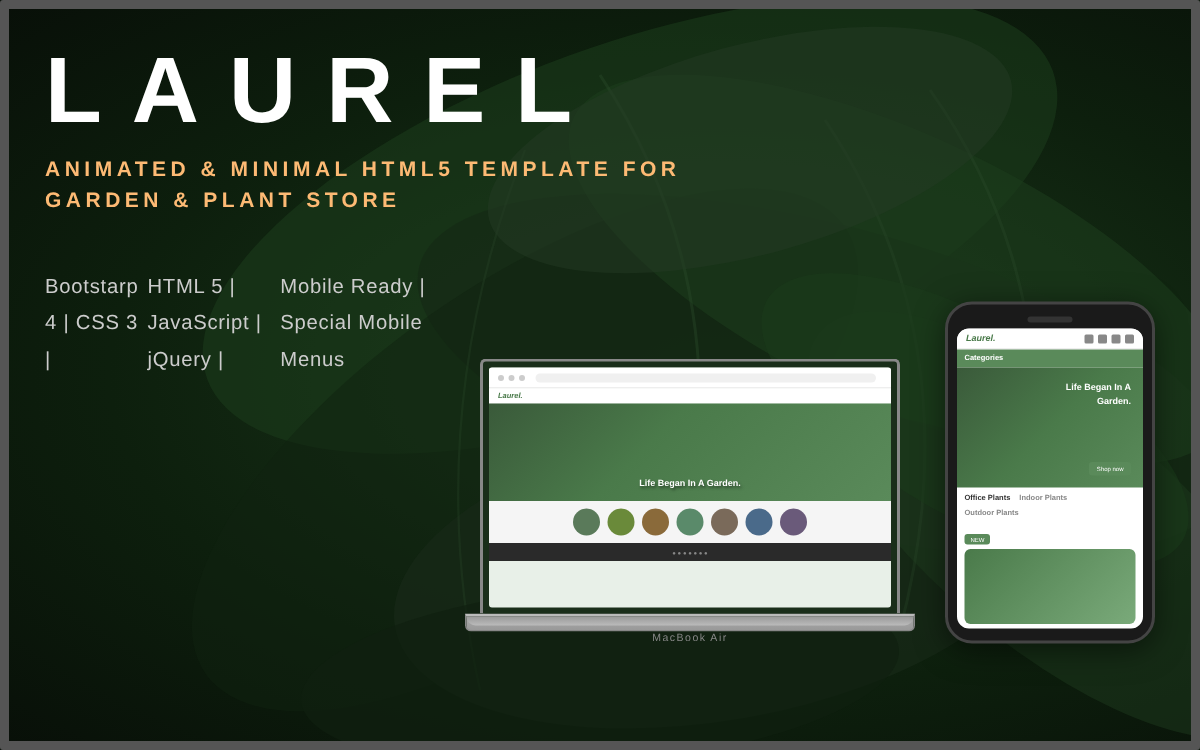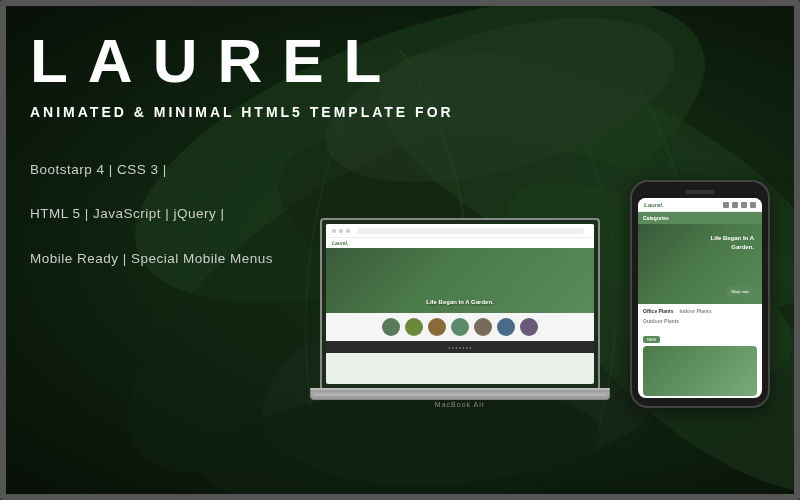--- a/index.html
+++ b/index.html
@@ -54,41 +54,41 @@
       line-height: 1;
       margin-bottom: 10px;
       font-family: 'Arial Black', Arial, sans-serif;
     }
 
     
     .subtitle {
       font-size: 14px;
       font-weight: 700;
       letter-spacing: 3px;
-      color: #ffffff;
+      color: #fdba74;
       text-transform: uppercase;
       line-height: 1.5;
       margin-bottom: 20px;
     }
 
     
     .main-area {
       display: flex;
       flex: 1;
       gap: 20px;
       align-items: flex-start;
       margin-top: 5px;
     }
 
     
     .features-list {
       flex: 0 0 260px;
       display: flex;
-      flex-direction: column;
-      gap: 20px;
+      flex-direction: row;
+      gap: 6px;
       padding-top: 10px;
     }
 
     .feature-item {
       font-size: 13.5px;
       color: #cccccc;
       letter-spacing: 0.5px;
       line-height: 1.8;
     }
 
@@ -439,20 +439,21 @@
     <ellipse cx="400" cy="450" rx="200" ry="60" fill="#0f1f0f" opacity="0.7" transform="rotate(-5 400 450)"></ellipse>
   </svg>
 </div>
 
 <div class="content-wrapper">
 
   <h1 class="title">LAUREL</h1>
 
   <div class="subtitle">
     <div>ANIMATED &amp; MINIMAL HTML5 TEMPLATE FOR</div>
+    <div>GARDEN &amp; PLANT STORE</div>
   </div>
 
   <div class="main-area">
 
     <div class="features-list">
       <div class="feature-item">Bootstarp 4  |  CSS 3  |</div>
       <div class="feature-item">HTML 5  |  JavaScript  |  jQuery  |</div>
       <div class="feature-item">Mobile Ready  |  Special Mobile Menus</div>
     </div>
 

